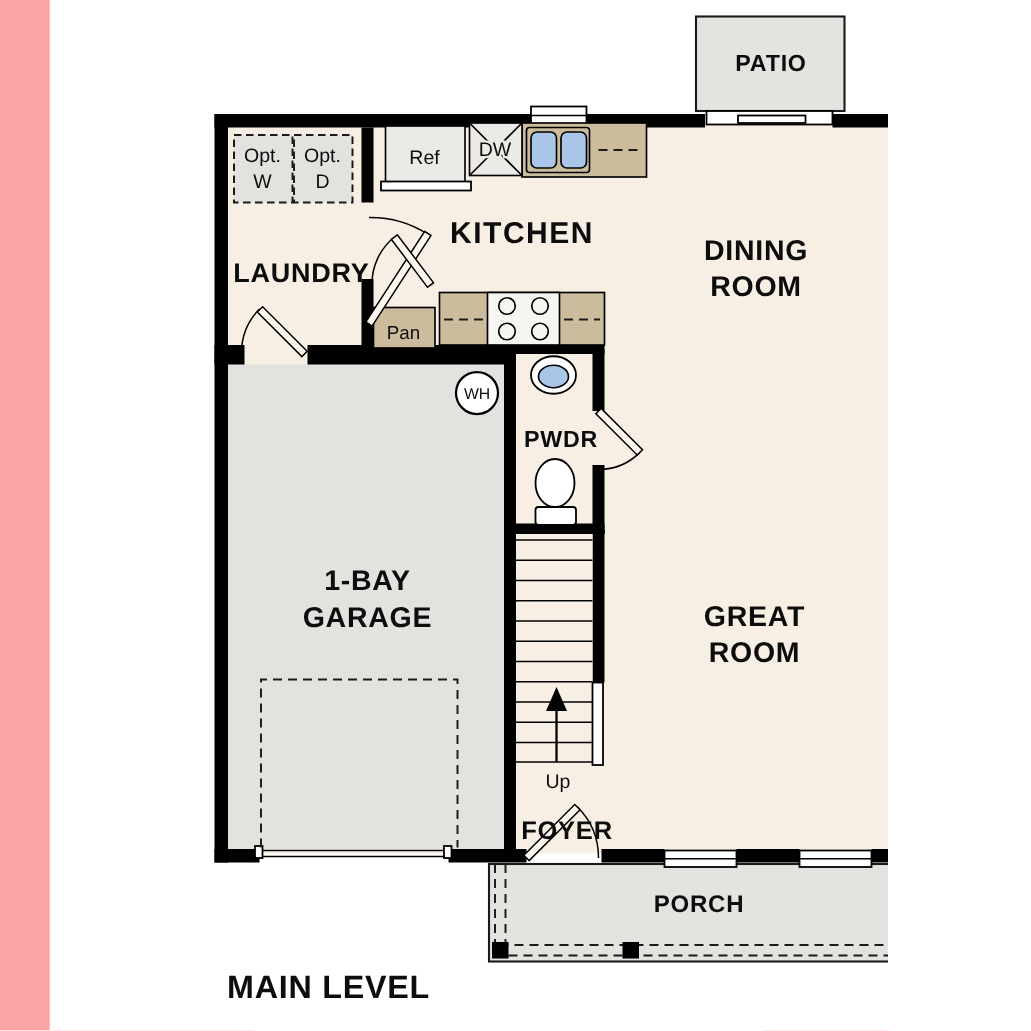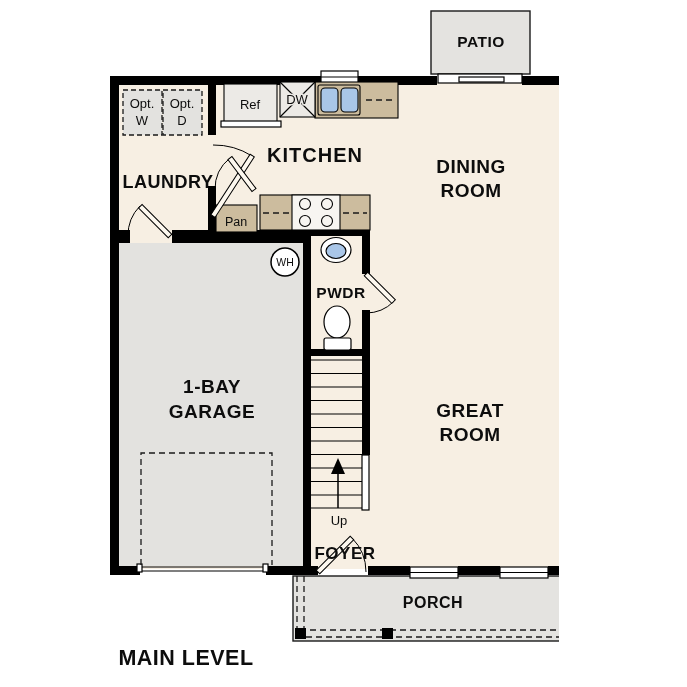--- a/index.html
+++ b/index.html
@@ -1,16 +1,16 @@
 <!DOCTYPE html>
 <html style="--floor: #f7efe3; --garage: #e3e2df; --outdoor: #e4e3e0; --counter: #ccbc9e; --sinkblue: #a9c6e8; --appliance: #eceae6; --cooktop: #f7f5f1; --wall: #000000;"><head>
 <meta charset="utf-8">
 <style>
   html,body{margin:0;padding:0;background:#fff;}
-  #stage{width:559px;height:687px;position:relative;background:#fef9c3;overflow:hidden;}
+  #stage{width:559px;height:687px;position:relative;background:#fca5a5;overflow:hidden;padding-left:33px;}
   svg{display:block;}
   .wall{fill:var(--wall,#000);}
   .floor{fill:var(--floor,#f7efe3);}
   .garage{fill:var(--garage,#e3e2df);}
   .outdoor{fill:var(--outdoor,#e4e3e0);stroke:#1a1a1a;stroke-width:1.4;}
   .counter{fill:var(--counter,#ccbc9e);stroke:#000;stroke-width:1.1;}
   .appl{fill:var(--appliance,#eceae6);stroke:#000;stroke-width:1.1;}
   .cooktop{fill:var(--cooktop,#f7f5f1);stroke:#000;stroke-width:1.1;}
   .sinkb{fill:var(--sinkblue,#a9c6e8);stroke:#000;stroke-width:1.1;}
   .white{fill:#fff;stroke:#000;stroke-width:1.2;}

